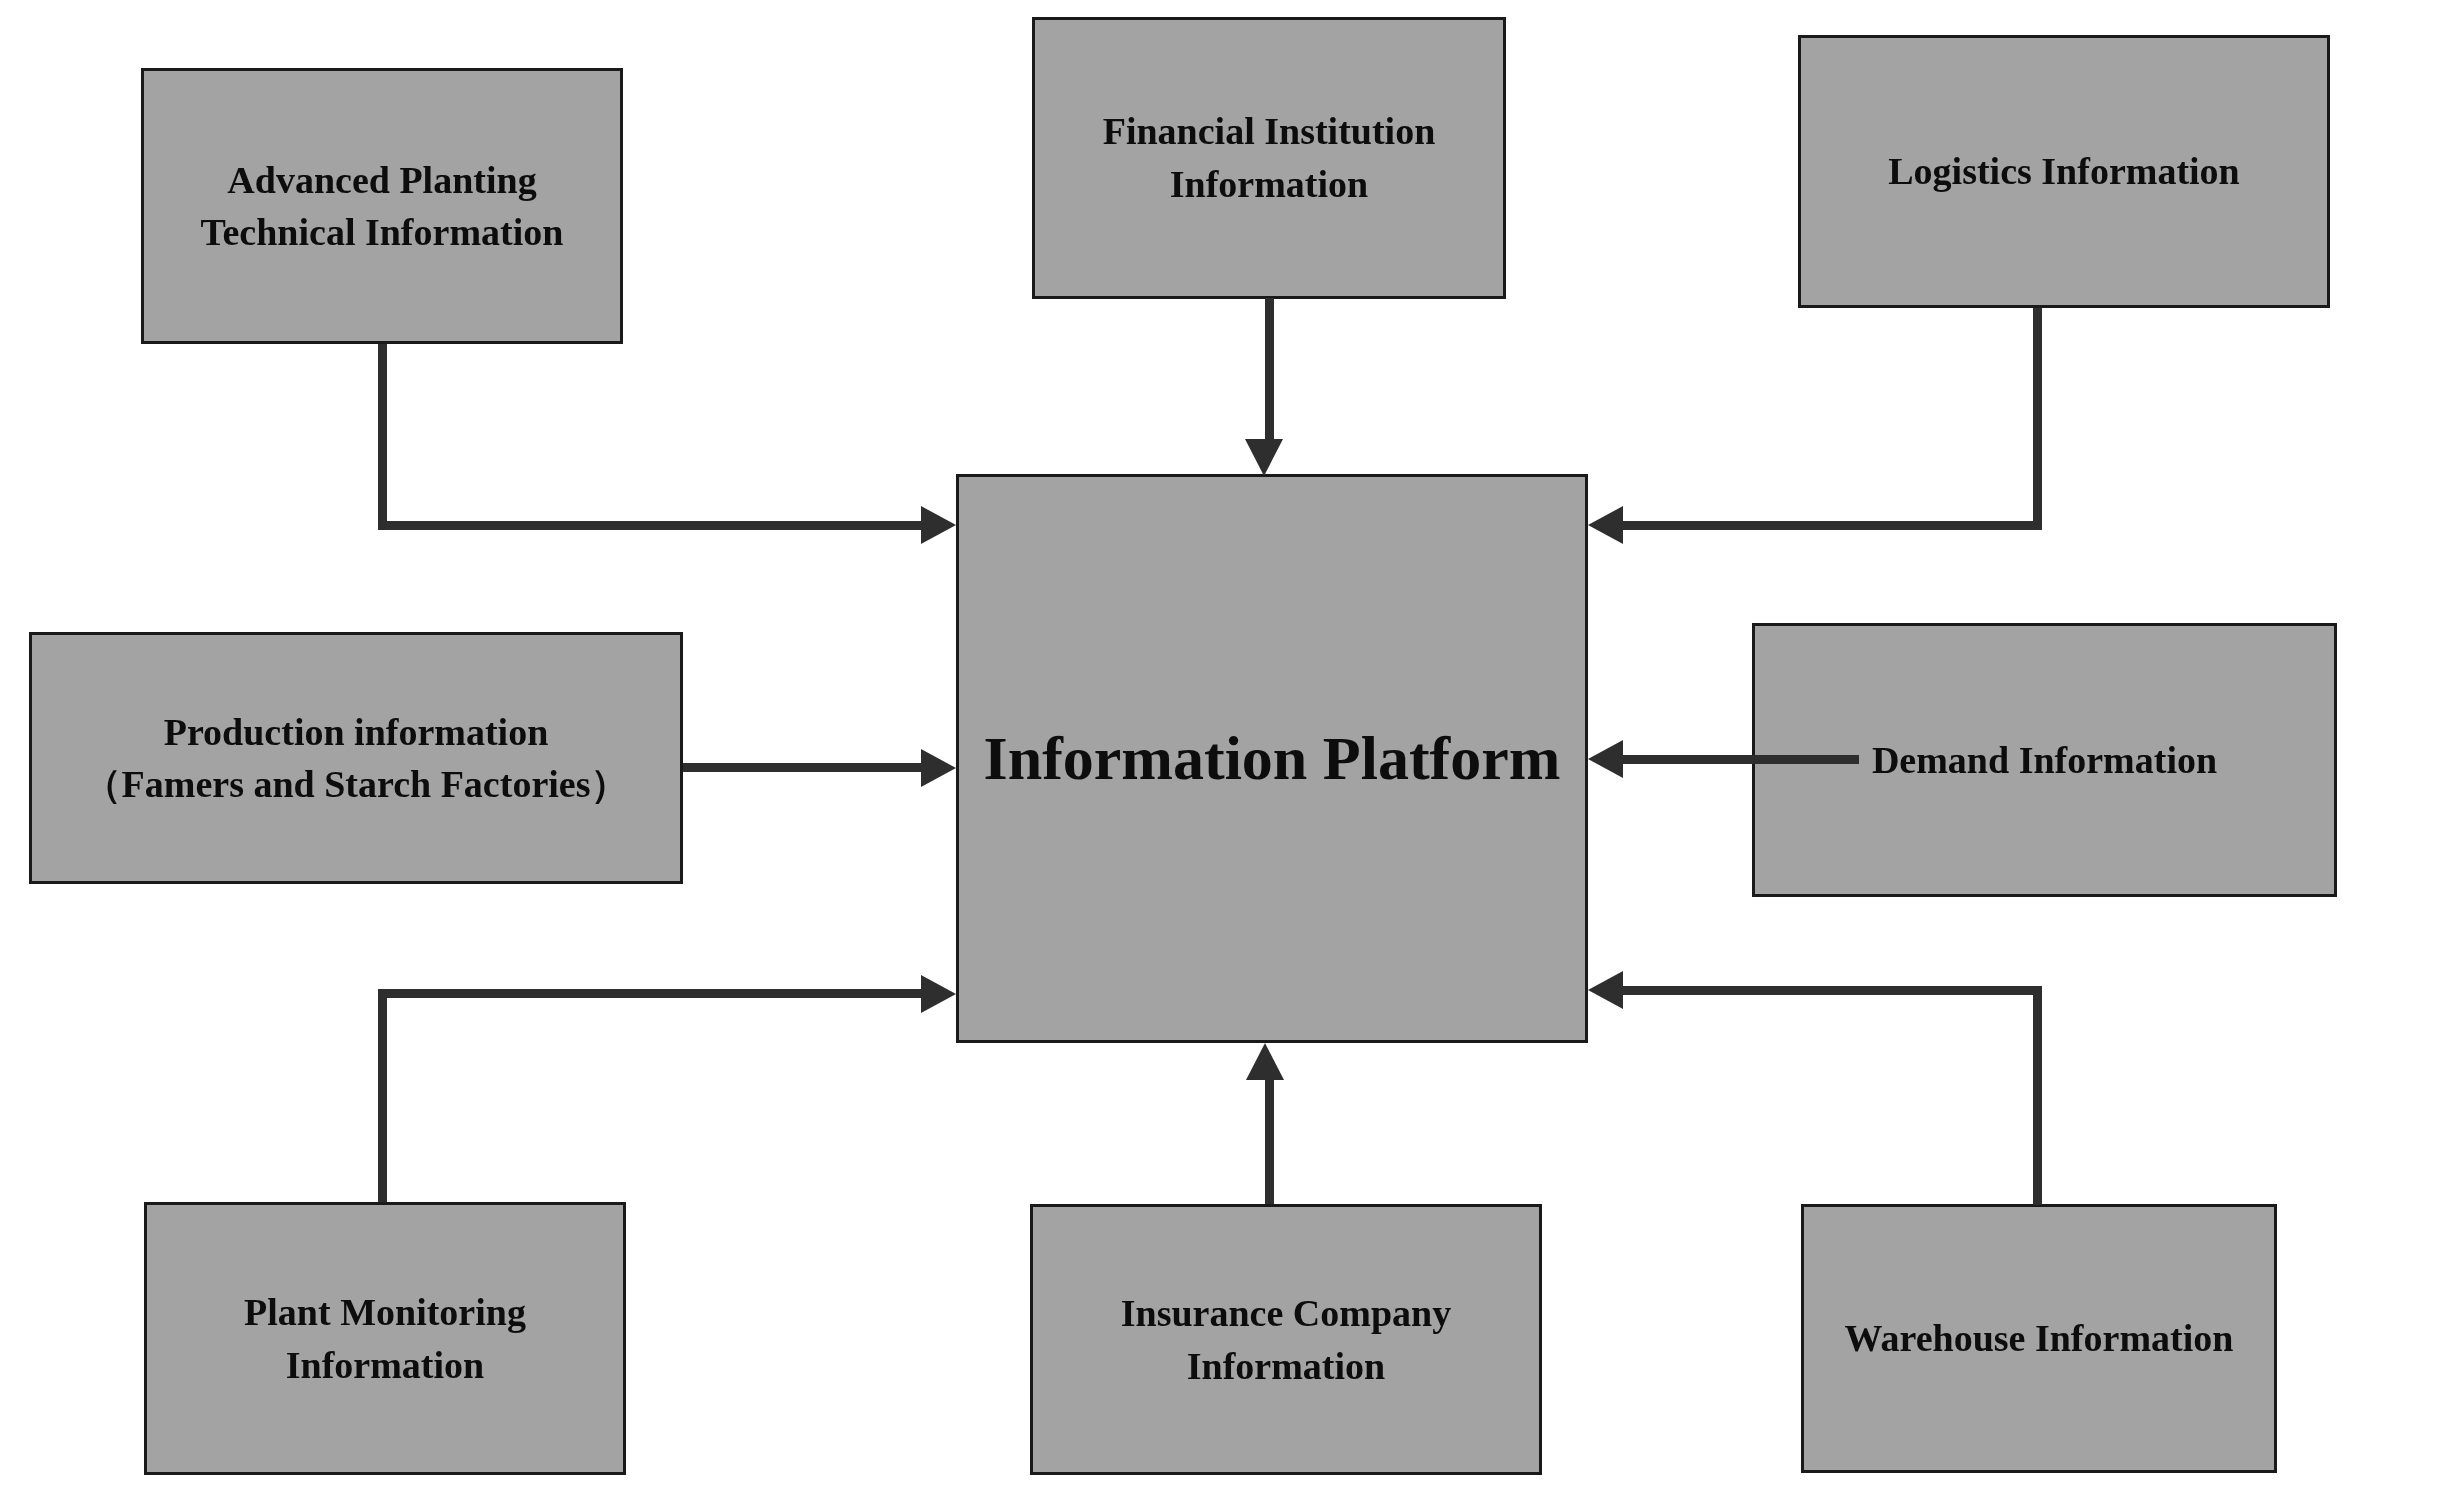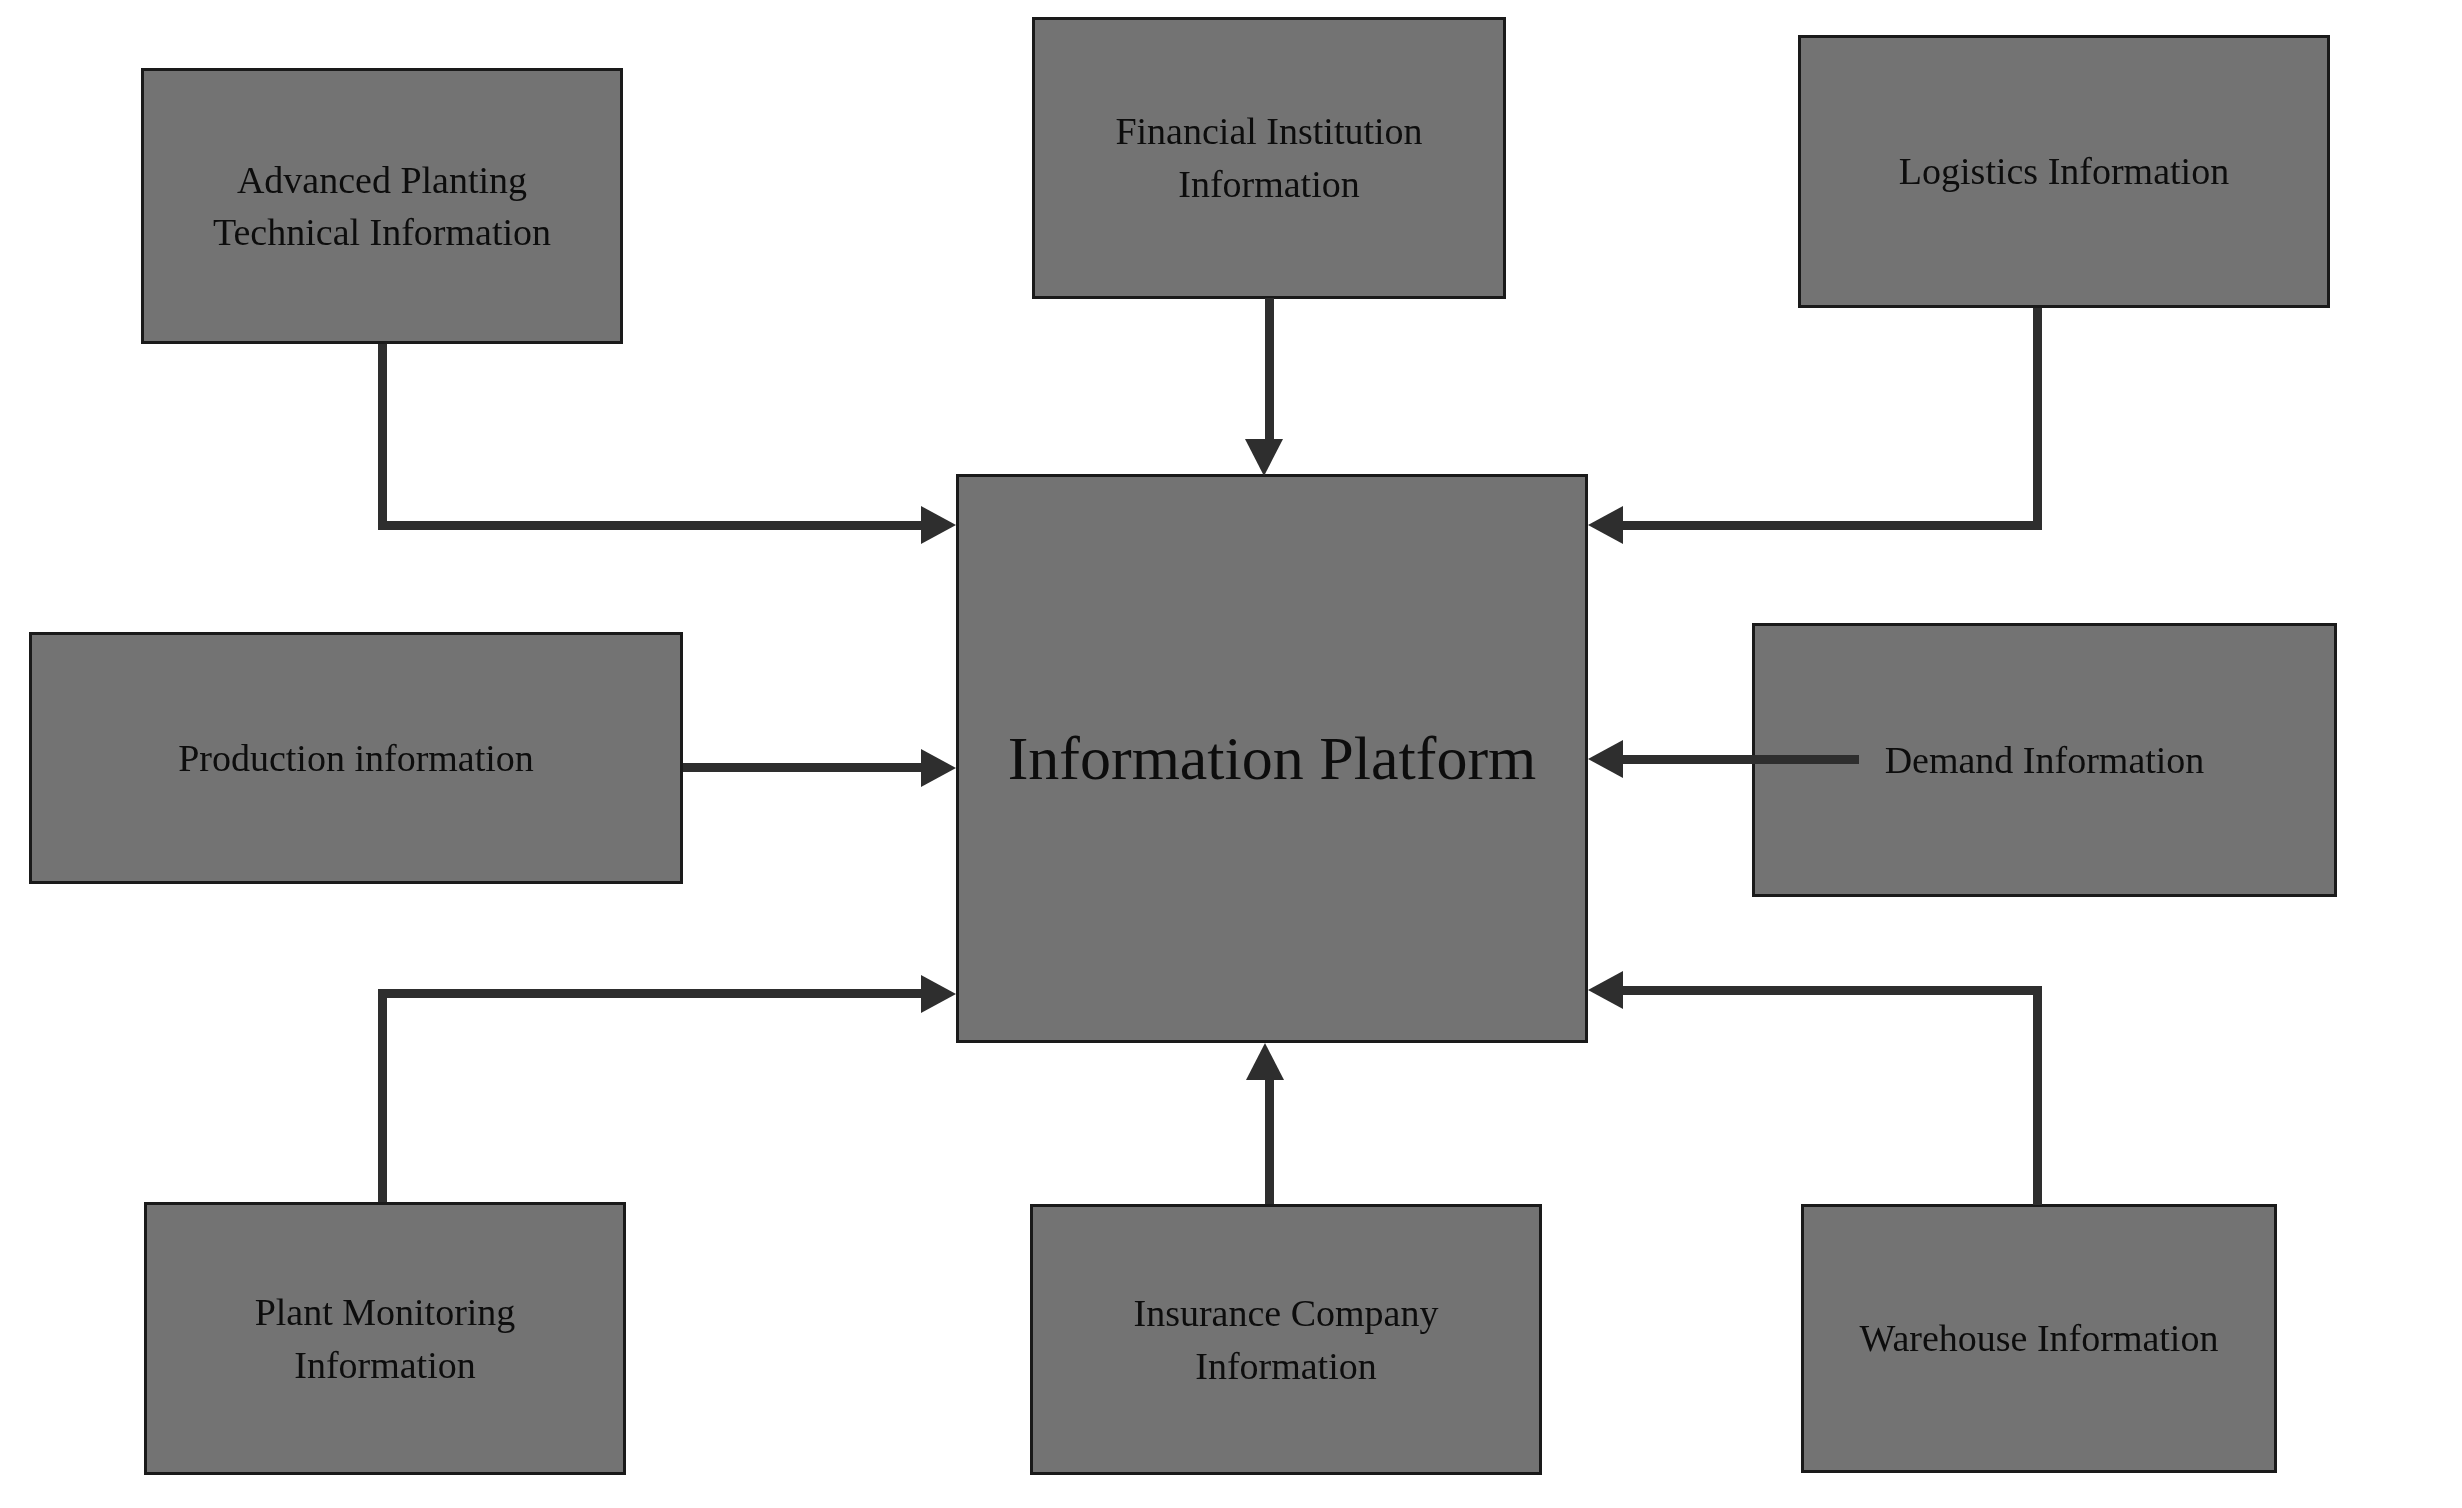--- a/index.html
+++ b/index.html
@@ -14,30 +14,31 @@
     width:2462px;
     height:1508px;
     background:var(--bg);
     overflow:hidden;
     font-family:"Liberation Serif","DejaVu Serif",serif;
     color:var(--text);
   }
   .node{
     position:absolute;
     box-sizing:border-box;
-    background:#737373;
+    background:#a3a3a3;
     border:3.7px solid var(--border);
     display:flex;
     flex-direction:column;
     align-items:center;
     justify-content:center;
     text-align:center;
     font-size:38px;
     line-height:1.38;
     padding:0 24px;
+    font-weight:bold;
   }
   .node span{display:block;}
   .node-center{
     font-size:62px;
     line-height:1.2;
   }
   
   .pos-advanced   {left:141px;  top:68px;   width:482px; height:276px;}
   .pos-financial  {left:1032px; top:16.7px;   width:474px; height:282px;}
   .pos-logistics  {left:1798px; top:35px;   width:532px; height:273px;}
@@ -99,20 +100,21 @@
   <div class="node pos-financial">
     <span>Financial Institution Information</span>
   </div>
 
   <div class="node pos-logistics">
     <span>Logistics Information</span>
   </div>
 
   <div class="node pos-production">
     <span>Production information</span>
+    <span>（Famers and Starch Factories）</span>
   </div>
 
   <div class="node node-center pos-center">
     <span>Information Platform</span>
   </div>
 
   <div class="node pos-demand">
     <span>Demand Information</span>
   </div>
 

